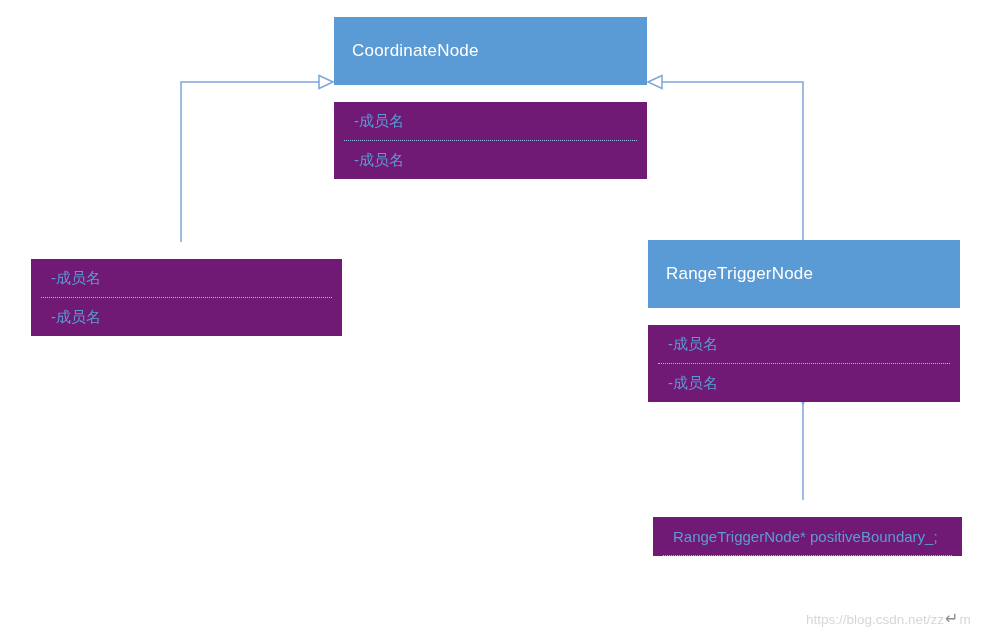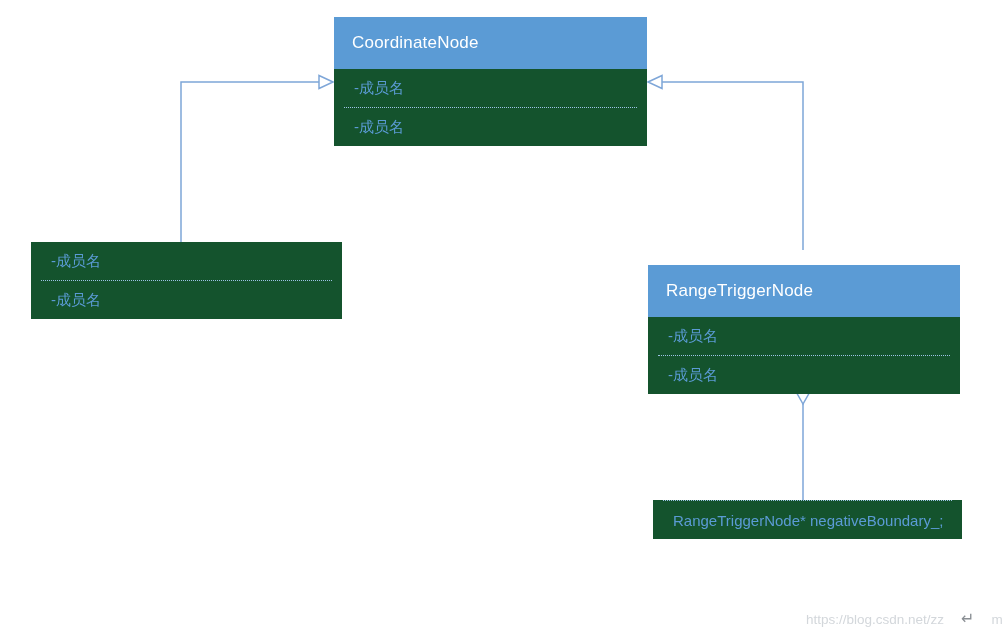--- a/index.html
+++ b/index.html
@@ -15,49 +15,50 @@
     overflow: hidden;
     font-family: "Liberation Sans", "DejaVu Sans", sans-serif;
   }
 
   
   .class-box {
     position: absolute;
     z-index: 2;
   }
   .class-header {
-    height: 52px;
+    height: 68px;
     background: #5b9bd5;
     color: #ffffff;
     display: flex;
     align-items: center;
     padding-left: 18px;
     font-size: 17px;
     letter-spacing: 0.2px;
   }
   .class-body {
-    background: #14532d;
+    background: #701a75;
+    margin-top: 17px;
   }
   .member-row {
     height: 38px;
     display: flex;
     align-items: center;
     padding-left: 20px;
     font-size: 15px;
     color: #5b9bd5;
   }
   .member-sep {
     height: 0;
     border-top: 1px dotted #9dc3e6;
     margin: 0 10px;
   }
 
   #box-coordinatenode        { left: 334px; top: 17px;  width: 313px; }
   #box-entitycoordinatenode  { left: 31px;  top: 242px; width: 311px; }
-  #box-rangetriggernode      { left: 648px; top: 265px; width: 312px; text-align: right; }
+  #box-rangetriggernode      { left: 648px; top: 240px; width: 312px; text-align: right; }
   #box-rangetrigger          { left: 653px; top: 500px; width: 309px; }
 
   
   .connectors {
     position: absolute;
     left: 0;
     top: 0;
     z-index: 1;
   }
 
@@ -65,21 +66,20 @@
   .watermark {
     position: absolute;
     left: 806px;
     top: 611px;
     z-index: 3;
     font-size: 13.5px;
     color: #d3d7db;
     white-space: nowrap;
     display: flex;
     align-items: center;
-    gap: 16px;
   }
   .watermark .return-icon {
     color: #8a8f94;
     font-size: 16px;
     line-height: 1;
     margin: 0 0 0 1px;
   }
   .watermark .suffix {
     margin-left: 1px;
   }
@@ -132,22 +132,22 @@
     </div>
     <div class="class-body">
       <div class="member-row">-成员名</div>
       <div class="member-sep"></div>
       <div class="member-row">-成员名</div>
     </div>
   </div>
 
   <div class="class-box" id="box-rangetrigger">
     <div class="class-body">
+      <div class="member-row">RangeTriggerNode* positiveBoundary_;</div>
       <div class="member-sep"></div>
-      <div class="member-row">RangeTriggerNode* negativeBoundary_;</div>
     </div>
   </div>
 
   <div class="watermark">
     <span>https://blog.csdn.net/zz</span>
     <span class="return-icon">↵</span>
     <span class="suffix">m</span>
   </div>
 
 </div>

